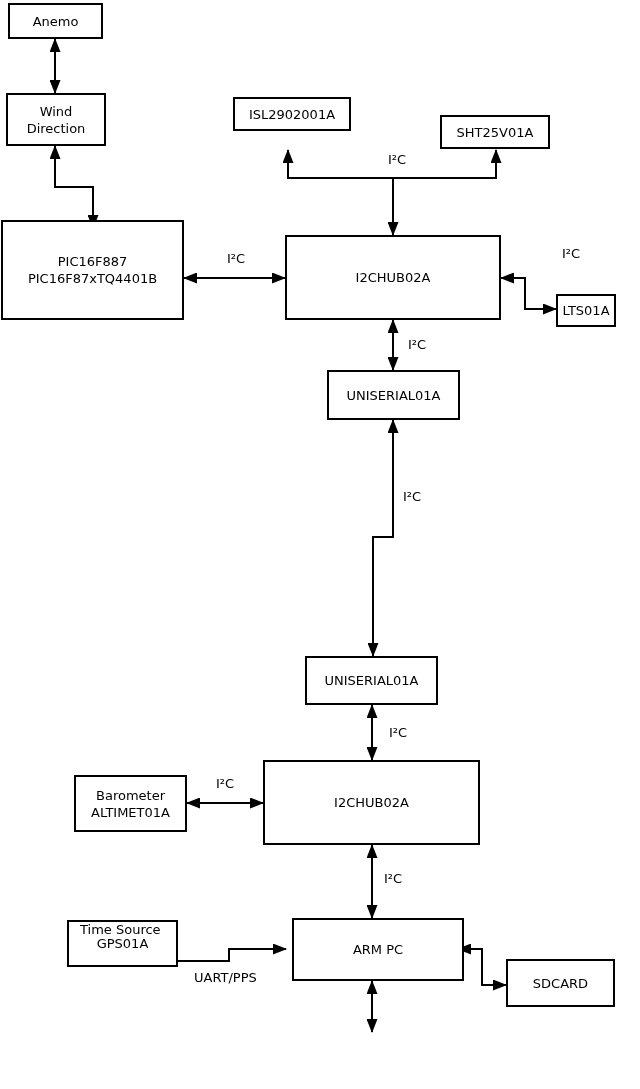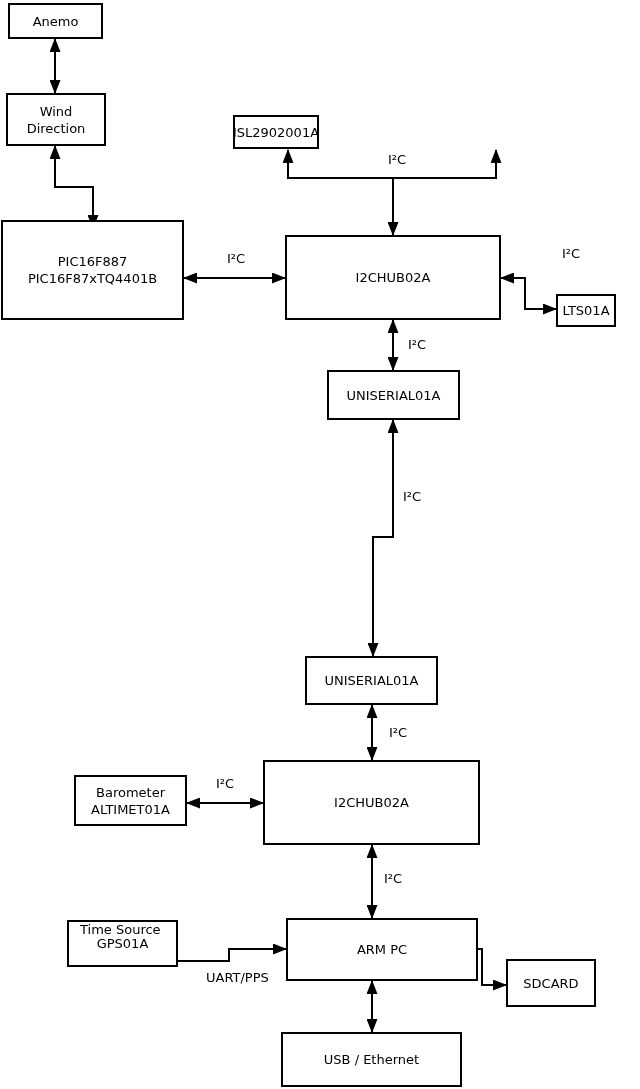--- a/index.html
+++ b/index.html
@@ -76,24 +76,27 @@
 
   <div class="box" style="left:8px; top:3px; width:95px; height:36px">
     <span>Anemo</span>
   </div>
 
   <div class="box" style="left:1px; top:220px; width:183px; height:100px">
     <span>PIC16F887</span>
     <span>PIC16F87xTQ4401B</span>
   </div>
 
-  <div class="box" style="left:233px; top:115px; width:86px; height:34px">
+  <div class="box" style="left:233px; top:97px; width:118px; height:34px">
     <span>ISL2902001A</span>
   </div>
 
+  <div class="box" style="left:440px; top:115px; width:110px; height:34px">
+    <span>SHT25V01A</span>
+  </div>
 
   <div class="box" style="left:285px; top:235px; width:216px; height:85px">
     <span>I2CHUB02A</span>
   </div>
 
   <div class="box" style="left:556px; top:294px; width:60px; height:33px">
     <span>LTS01A</span>
   </div>
 
   <div class="box" style="left:327px; top:370px; width:133px; height:50px">
@@ -101,45 +104,42 @@
   </div>
 
   <div class="box" style="left:305px; top:656px; width:133px; height:49px">
     <span>UNISERIAL01A</span>
   </div>
 
   <div class="box" style="left:263px; top:760px; width:217px; height:85px">
     <span>I2CHUB02A</span>
   </div>
 
-  <div class="box" style="left:74px; top:775px; width:113px; height:51px">
+  <div class="box" style="left:74px; top:775px; width:113px; height:57px">
     <span>Barometer</span>
     <span>ALTIMET01A</span>
   </div>
 
   <div class="box" style="left:67px; top:920px; width:111px; height:47px">
     <span>GPS01A</span>
   </div>
 
-  <div class="box" style="left:286px; top:918px; width:192px; height:63px">
+  <div class="box" style="left:292px; top:918px; width:172px; height:63px">
     <span>ARM PC</span>
   </div>
 
-  <div class="box" style="left:506px; top:959px; width:90px; height:48px">
+  <div class="box" style="left:506px; top:959px; width:109px; height:48px">
     <span>SDCARD</span>
   </div>
 
-  <div class="box" style="left:281px; top:1032px; width:181px; height:55px">
-    <span>USB / Ethernet</span>
-  </div>
 
   <span class="lbl" style="left:388px; top:153px">I²C</span>
   <span class="lbl" style="left:227px; top:252px">I²C</span>
   <span class="lbl" style="left:562px; top:247px">I²C</span>
   <span class="lbl" style="left:408px; top:338px">I²C</span>
   <span class="lbl" style="left:403px; top:490px">I²C</span>
   <span class="lbl" style="left:389px; top:726px">I²C</span>
   <span class="lbl" style="left:216px; top:777px">I²C</span>
   <span class="lbl" style="left:384px; top:872px">I²C</span>
   <span class="lbl" style="left:80px; top:923px">Time Source</span>
-  <span class="lbl" style="left:206px; top:971px">UART/PPS</span>
+  <span class="lbl" style="left:194px; top:971px">UART/PPS</span>
 
 </div>
 
 </body></html>

